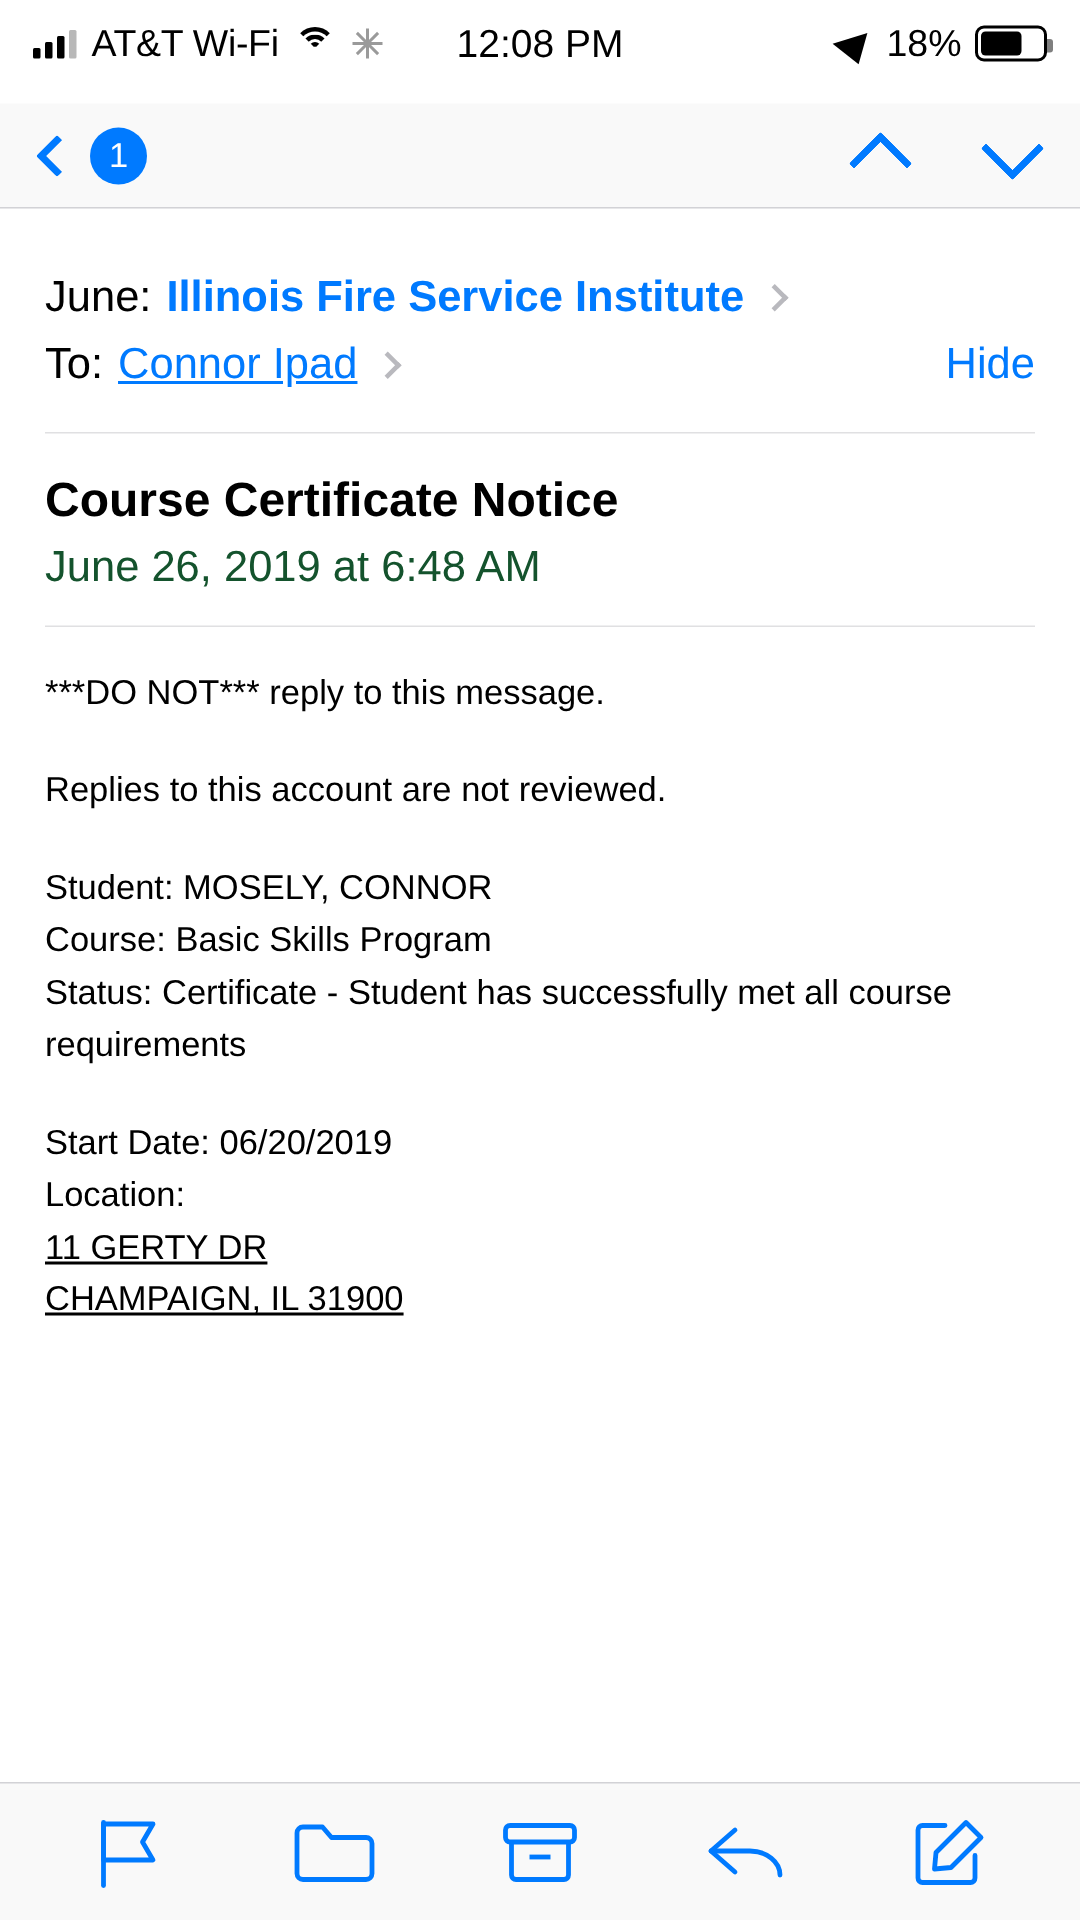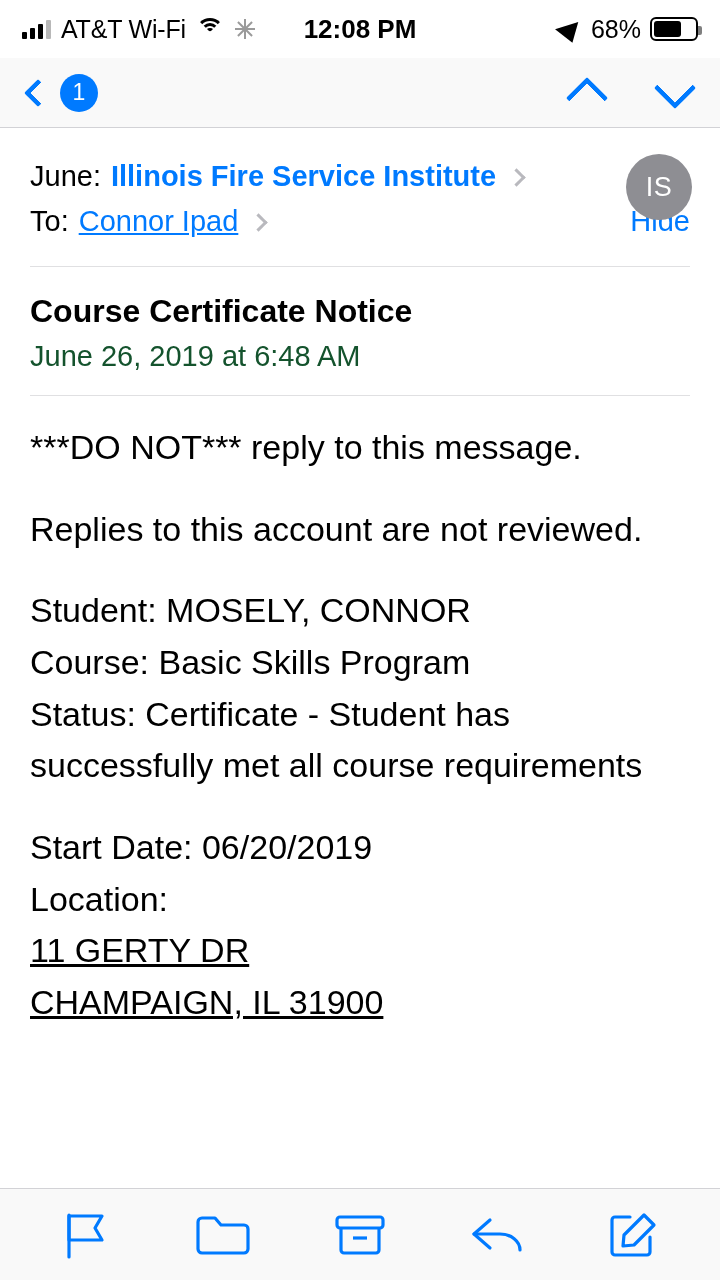--- a/index.html
+++ b/index.html
@@ -11,20 +11,21 @@
     -webkit-font-smoothing: antialiased;
     overflow: hidden;
   }
   .screen {
     position: relative;
     width: 720px;
     height: 1280px;
     background: #ffffff;
     display: flex;
     flex-direction: column;
+    gap: 11px;
   }
 
   
   .statusbar {
     height: 58px;
     flex: 0 0 58px;
     background: #ffffff;
     display: flex;
     align-items: center;
     padding: 0 22px;
@@ -81,21 +82,21 @@
     background: #9a9a9a;
     transform-origin: 50% 0;
     margin-left: -1px;
   }
   .status-time {
     position: absolute;
     left: 0; right: 0;
     text-align: center;
     font-size: 26px;
     color: #000;
-    font-weight: 700;
+    font-weight: 400;
     pointer-events: none;
   }
   .status-right {
     margin-left: auto;
     display: flex;
     align-items: center;
     gap: 9px;
   }
   .loc-arrow {
     width: 0; height: 0;
@@ -246,21 +247,21 @@
     font-weight: bold;
     color: #000;
   }
   .date {
     font-size: 29px;
     color: #14532d;
     margin-top: 10px;
   }
   .body {
     padding: 26px 30px 0 30px;
-    font-size: 34px;
+    font-size: 23px;
     line-height: 1.52;
     color: #000;
   }
   .body p { margin: 0 0 30px 0; white-space: pre-wrap; }
   .body p.tight { margin-bottom: 0; }
   .body .addr { text-decoration: underline; }
 
   
   .toolbar {
     height: 92px;
@@ -307,42 +308,41 @@
         <i style="transform:rotate(135deg)"></i>
         <i style="transform:rotate(180deg)"></i>
         <i style="transform:rotate(225deg)"></i>
         <i style="transform:rotate(270deg)"></i>
         <i style="transform:rotate(315deg)"></i>
       </div>
     </div>
     <div class="status-time">12:08 PM</div>
     <div class="status-right">
       <div class="loc-arrow"></div>
-      <div class="battery-pct">68%</div>
+      <div class="battery-pct">18%</div>
       <div class="battery">
         <div class="fill" style="width:68%"></div>
       </div>
     </div>
   </div>
 
   <div class="navbar">
     <div class="nav-back">
       <div class="chev-left"></div>
       <div class="badge">1</div>
     </div>
     <div class="nav-right">
       <div class="chev-up"></div>
       <div class="chev-down"></div>
     </div>
   </div>
 
   <div class="content">
 
     <div class="hdr">
-      <div class="avatar">IS</div>
       <div class="hdr-row">
         <span class="hdr-label">June:</span>
         <span class="hdr-value">Illinois Fire Service Institute</span>
         <span class="disc-chev"></span>
       </div>
       <div class="hdr-row">
         <span class="hdr-label">To:</span>
         <span class="hdr-value thin">Connor Ipad</span>
         <span class="disc-chev"></span>
         <span class="hide-link">Hide</span>

